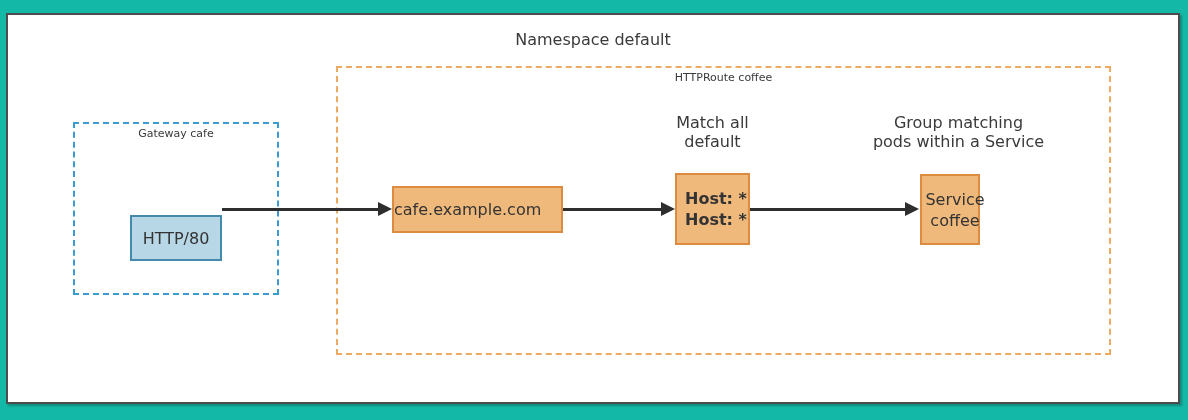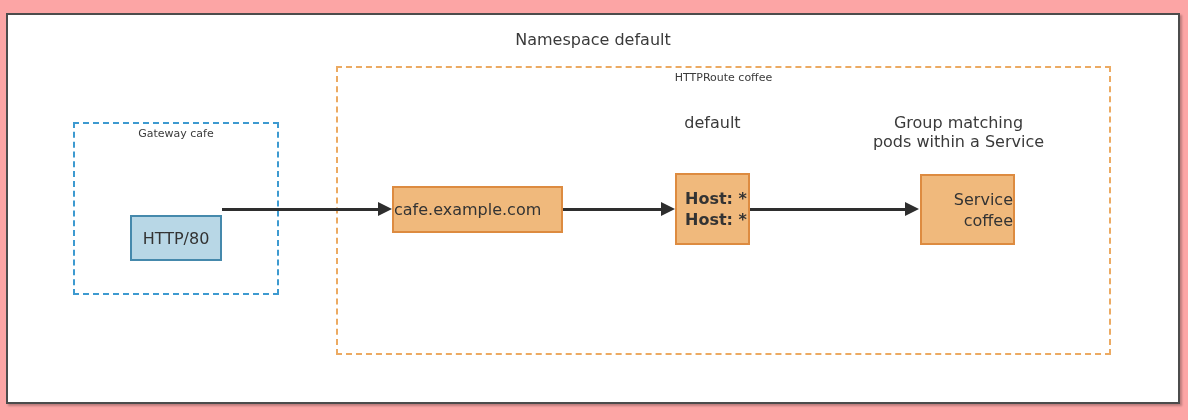--- a/index.html
+++ b/index.html
@@ -5,21 +5,21 @@
   * { margin: 0; padding: 0; box-sizing: border-box; }
   html, body { background: #ffffff; }
   body {
     font-family: "DejaVu Sans", "Liberation Sans", sans-serif;
     color: #3a3a3a;
   }
   .canvas {
     position: relative;
     width: 1188px;
     height: 420px;
-    background: #fca5a5;
+    background: #14b8a6;
     overflow: hidden;
   }
   
   .namespace-box {
     position: absolute;
     left: 6px; top: 13px;
     width: 1174px; height: 391px;
     border: 2px solid #4c4c4c;
     box-shadow: 2px 2px 2px rgba(0,0,0,0.25);
     background: #ffffff;
@@ -84,22 +84,22 @@
   .match-node {
     left: 675px; top: 173px;
     width: 75px; height: 72px;
     align-items: flex-start;
     padding-left: 8px;
     line-height: 21px;
     font-weight: bold;
   }
   .service-node {
     left: 920px; top: 174px;
-    width: 95px; height: 71px;
-    align-items: flex-end;
+    width: 60px; height: 71px;
+    align-items: center;
     padding-left: 10px;
     line-height: 21px;
   }
   
   .annotation {
     position: absolute;
     text-align: center;
     font-size: 16px;
     line-height: 19px;
     color: #3a3a3a;
@@ -157,20 +157,21 @@
   <div class="node node-orange hostname-node">
     <span>cafe.example.com</span>
   </div>
 
   <div>
     <div class="arrow-line arrow2-line"></div>
     <div class="arrow-head arrow2-head"></div>
   </div>
 
   <div class="annotation match-annotation">
+    <div>Match all</div>
     <div>default</div>
   </div>
 
   <div class="node node-orange match-node">
     <div>Host: *</div>
     <div>Host: *</div>
   </div>
 
   <div>
     <div class="arrow-line arrow3-line"></div>

